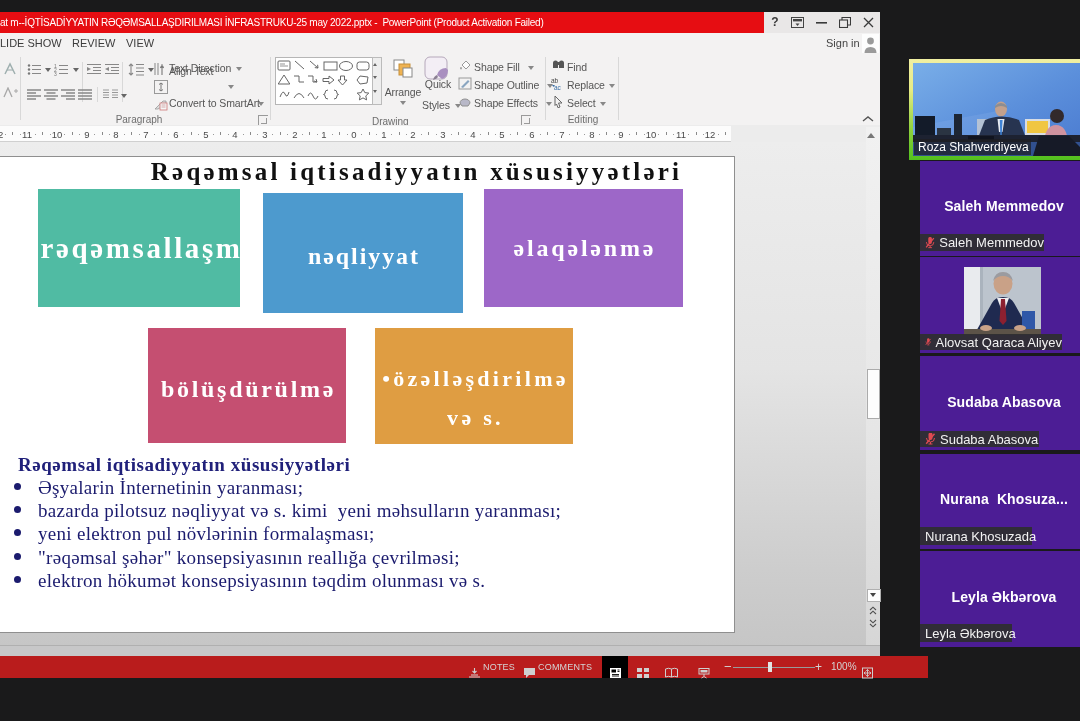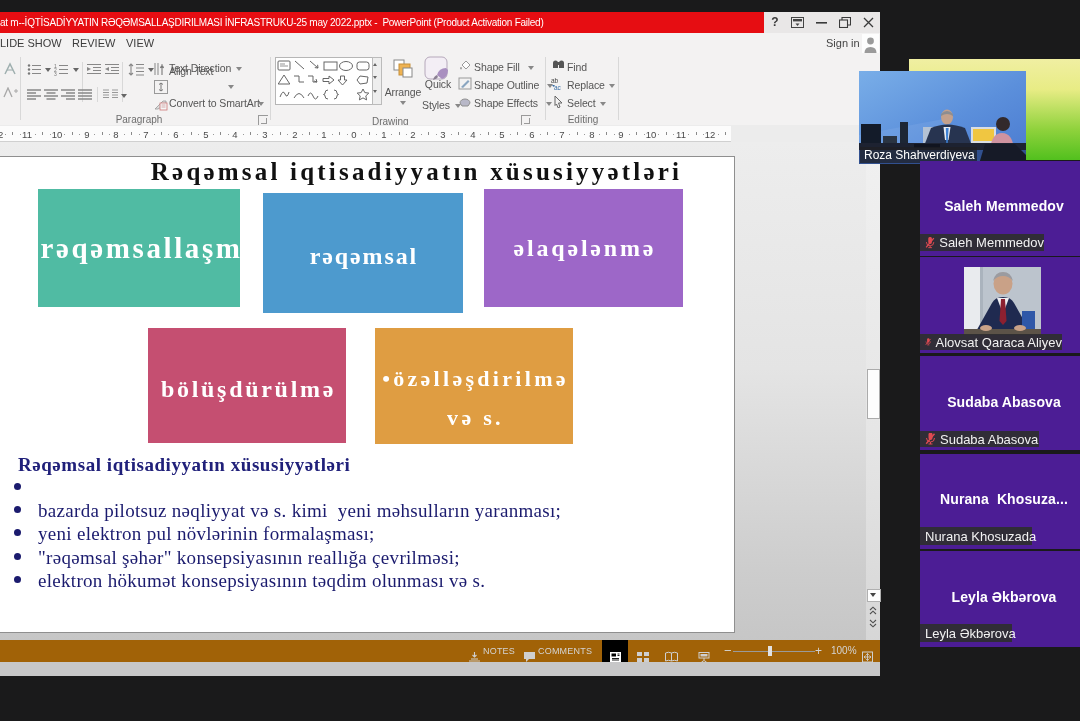--- a/index.html
+++ b/index.html
@@ -36,21 +36,21 @@
   .sbox{position:absolute;color:#fff;font-family:"Liberation Serif",serif;font-weight:bold;text-align:center;}
   #slidetitle{position:absolute;left:80px;top:16px;width:670px;text-align:center;color:#111;
       font-family:"Liberation Serif",serif;font-weight:bold;font-size:25px;letter-spacing:3.2px;text-indent:3px;}
   #h2row{position:absolute;left:18px;top:312px;color:#20207a;font-family:"Liberation Serif",serif;font-weight:bold;font-size:19px;letter-spacing:0.55px;}
   .bl{position:absolute;left:38px;color:#1b1b6e;font-family:"Liberation Serif",serif;font-size:19px;letter-spacing:0.3px;white-space:nowrap;}
   .bdot{position:absolute;left:14px;width:7px;height:7px;border-radius:50%;background:#1b1b6e;}
   
   #vscroll{left:866px;top:127px;width:14px;height:548px;background:linear-gradient(180deg,#f1f1f1 0%,#e6e6e6 55%,#d4d4d4 100%);}
   
   #strip2{left:0;top:645px;width:880px;height:30px;background:#c7c7c8;border-top:1px solid #b0b0b0;}
-  #statusbar{left:0;top:640px;width:880px;height:22px;background:#a16207;color:#d4d4d4;font-size:9px;letter-spacing:0.2px;}
+  #statusbar{left:0;top:656px;width:880px;height:22px;background:#b91c1c;color:#d4d4d4;font-size:9px;letter-spacing:0.2px;padding-left:48px;}
   .sbi{position:absolute;top:0;height:22px;line-height:22px;}
   
   .tile{position:absolute;left:920px;width:168px;background:#4c1d95;}
   .cname{position:absolute;left:0;width:100%;text-align:center;color:#fff;font-weight:bold;font-size:14px;letter-spacing:0.1px;}
   .plate{position:absolute;background:rgba(46,46,49,0.95);color:#f2f2f2;font-size:13px;display:flex;align-items:center;}
   .plate span{white-space:nowrap;}
 </style>
 </head>
 <body>
 <div id="root">
@@ -363,29 +363,30 @@
         <span class="rdot" style="left:688px"></span>
         <span class="rdot" style="left:703px"></span>
         <span class="rdot" style="left:718px"></span>
       </div>
     </div>
 
   <div class="abs" id="canvas">
     <div id="slide"></div>
     <div id="slidetitle">Rəqəmsal iqtisadiyyatın xüsusiyyətləri</div>
     <div class="sbox" id="b1" style="left:38px;top:47px;width:202px;height:118px;background:#50bba3;font-size:29px;line-height:118px;letter-spacing:2.6px;text-indent:2.6px;">rəqəmsallaşma</div>
-    <div class="sbox" id="b2" style="left:263px;top:51px;width:200px;height:120px;background:#4d9ace;font-size:24px;line-height:126px;letter-spacing:1.9px;text-indent:1.9px;">rəqəmsal</div>
+    <div class="sbox" id="b2" style="left:263px;top:51px;width:200px;height:120px;background:#4d9ace;font-size:24px;line-height:126px;letter-spacing:1.9px;text-indent:1.9px;">nəqliyyat</div>
     <div class="sbox" id="b3" style="left:484px;top:47px;width:199px;height:118px;background:#9d67c8;font-size:24px;line-height:118px;letter-spacing:2.8px;text-indent:2.8px;">əlaqələnmə</div>
     <div class="sbox" id="b4" style="left:148px;top:186px;width:198px;height:115px;background:#c54f71;font-size:24px;line-height:123px;letter-spacing:2.7px;text-indent:3px;">bölüşdürülmə</div>
     <div class="sbox" id="b5" style="left:375px;top:186px;width:198px;height:116px;background:#df9d42;font-size:22px;letter-spacing:3.3px;text-indent:3px;">
        <div style="margin-top:38px;">•özəlləşdirilmə</div>
         <div style="margin-top:13px;">və s.</div>
       </div>
     <div id="h2row">Rəqəmsal iqtisadiyyatın xüsusiyyətləri</div>
     <div class="bdot" style="top:341px"></div>
+      <div class="bl" style="top:335px">Əşyalarin İnternetinin yaranması;</div>
     <div class="bdot" style="top:364px"></div>
       <div class="bl" style="top:358px">bazarda pilotsuz nəqliyyat və s. kimi&nbsp; yeni məhsulların yaranması;</div>
     <div class="bdot" style="top:387px"></div>
       <div class="bl" style="top:381px">yeni elektron pul növlərinin formalaşması;</div>
     <div class="bdot" style="top:411px"></div>
       <div class="bl" style="top:405px">"rəqəmsal şəhər" konsepsiyasının reallığa çevrilməsi;</div>
     <div class="bdot" style="top:434px"></div>
       <div class="bl" style="top:428px">elektron hökumət konsepsiyasının təqdim olunması və s.</div>
   </div>
 
@@ -437,21 +438,21 @@
     <div class="sbi" style="left:768px;top:6px;width:4px;height:10px;background:#e2e2e2"></div>
     <span class="sbi" style="left:815px;font-size:12px">+</span>
     <span class="sbi" style="left:831px;font-size:10px;letter-spacing:0px">100%</span>
     <svg class="sbi" style="left:862px;top:6px" width="11" height="11" viewBox="0 0 11 11">
         <rect x="0.5" y="0.5" width="10" height="10" fill="none" stroke="#cfcfcf"></rect>
         <path d="M5.5 2 v7 M2 5.5 h7 M5.5 2 l-1.4 1.6 M5.5 2 l1.4 1.6 M5.5 9 l-1.4-1.6 M5.5 9 l1.4-1.6 M2 5.5 l1.6-1.4 M2 5.5 l1.6 1.4 M9 5.5 l-1.6-1.4 M9 5.5 l-1.6 1.4" stroke="#cfcfcf" stroke-width="0.9" fill="none"></path>
       </svg>
   </div>
 
   <div class="abs" style="left:909px;top:59px;width:171px;height:101px;background:linear-gradient(180deg,#f0efa2 0%,#e8ec85 30%,#8fd23c 70%,#52c01e 100%);"></div>
-  <div class="abs" style="left:859px;top:63px;width:167px;height:93px;overflow:hidden;margin-top:8px;">
+  <div class="abs" style="left:913px;top:63px;width:167px;height:93px;overflow:hidden;">
     <svg width="167" height="93" viewBox="0 0 167 93">
       <defs>
         <linearGradient id="vbg" x1="0" y1="0" x2="1" y2="1">
           <stop offset="0" stop-color="#79aee8"></stop>
             <stop offset="0.55" stop-color="#5b8fdb"></stop>
             <stop offset="1" stop-color="#4a7ad0"></stop>
         </linearGradient>
       </defs>
       <rect width="167" height="93" fill="url(#vbg)"></rect>
       <polygon points="0,93 0,64 95,46 55,93" fill="#93b8ec" opacity="0.22"></polygon>

